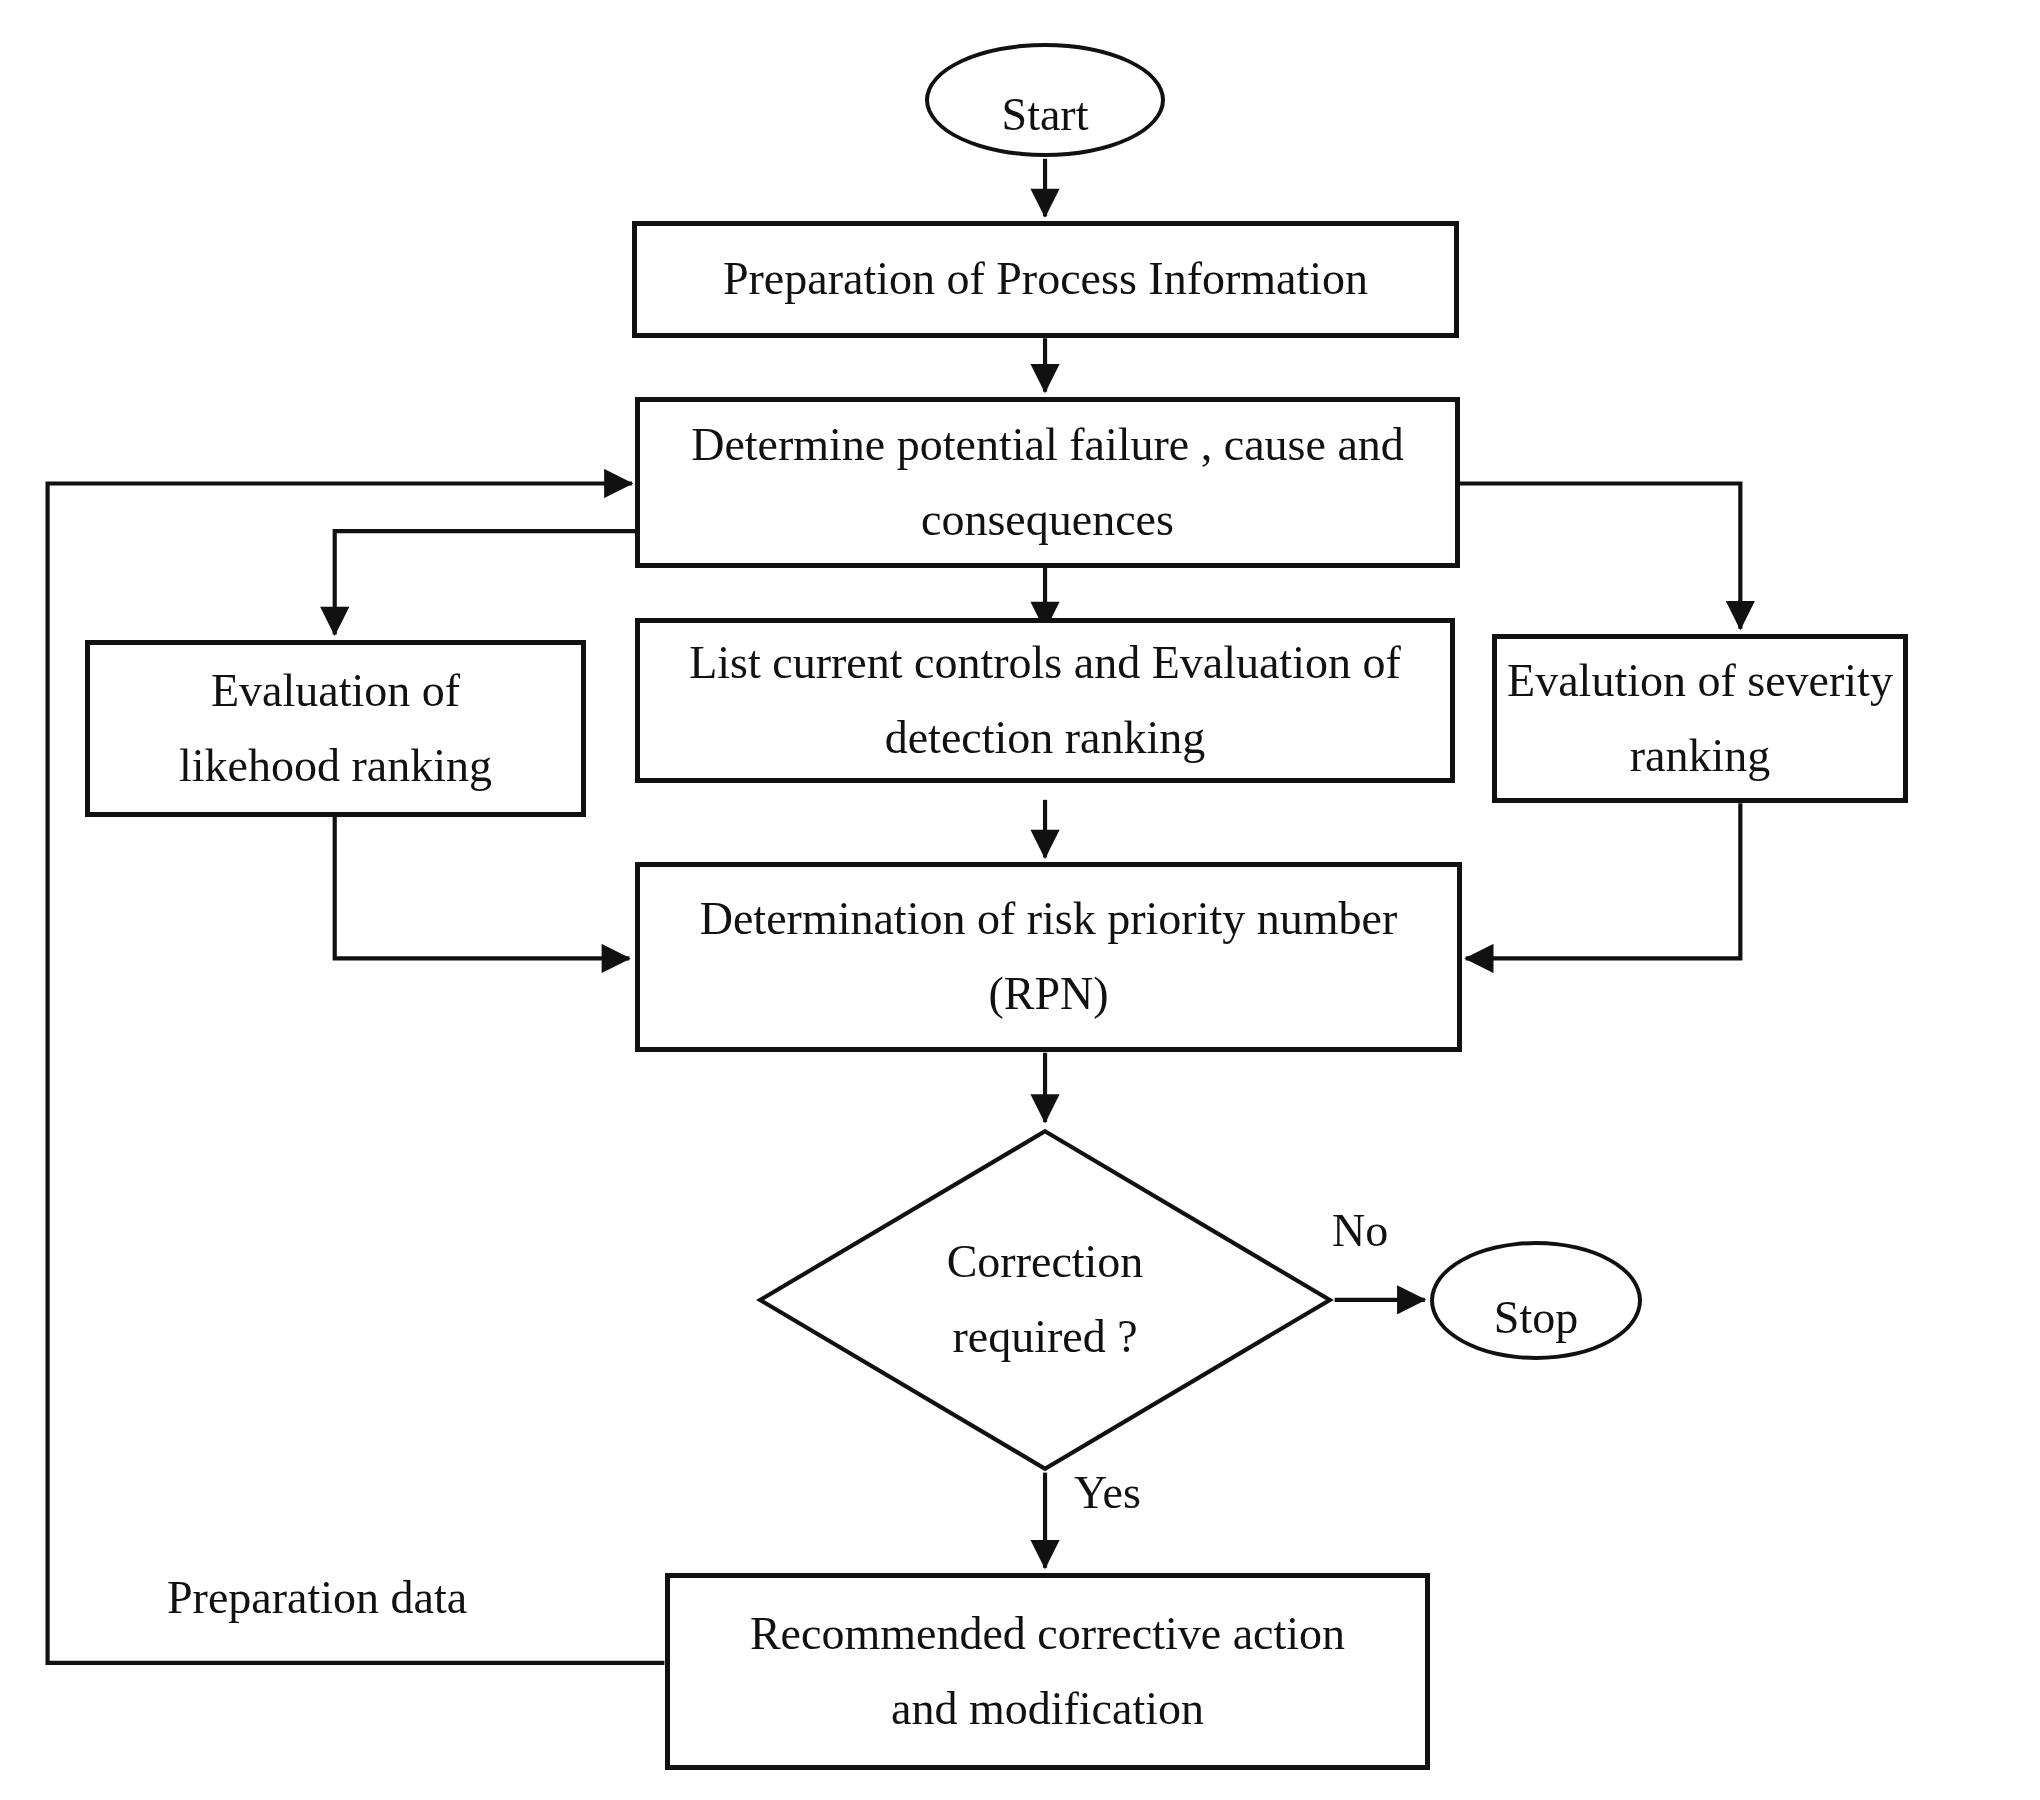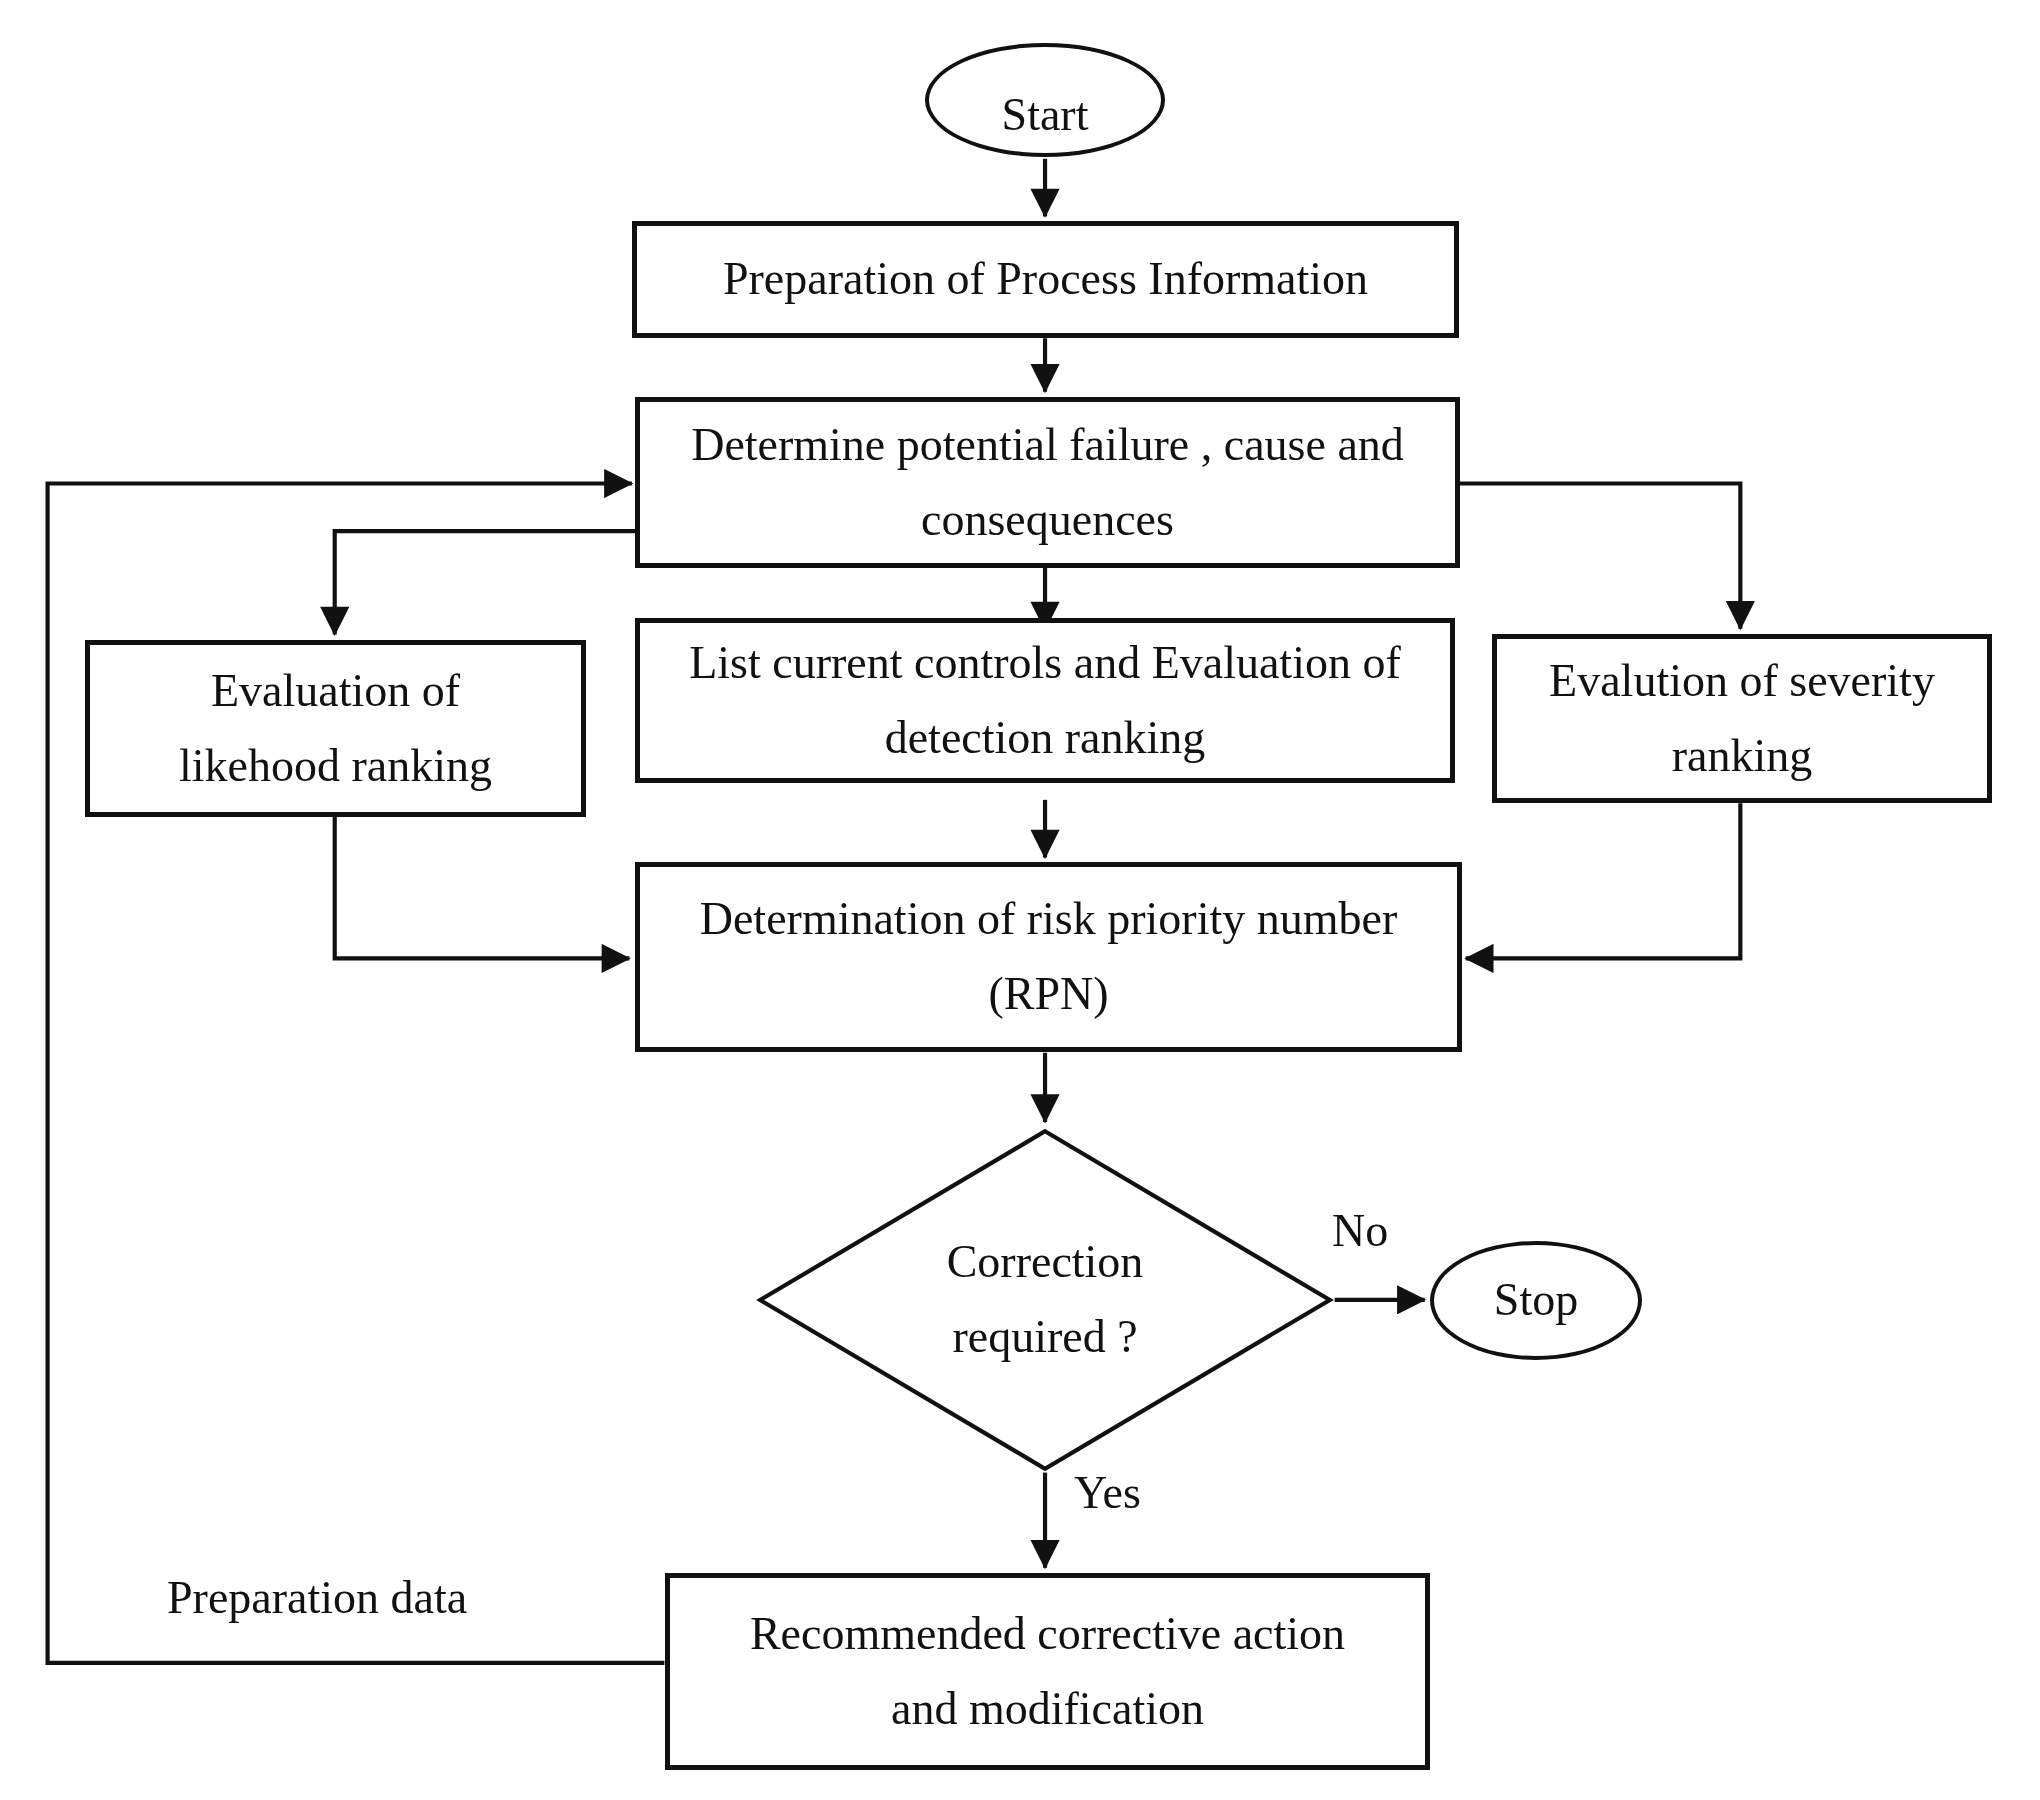--- a/index.html
+++ b/index.html
@@ -42,24 +42,24 @@
     font-size:46px;
     white-space:nowrap;
     background:transparent;
   }
   
   #n-start{left:925px;top:43px;width:240px;height:114px;justify-content:flex-end;}
   #n-prep{left:632px;top:221px;width:827px;height:117px;}
   #n-det{left:635px;top:397px;width:825px;height:171px;}
   #n-like{left:85px;top:640px;width:501px;height:177px;}
   #n-ctrl{left:635px;top:618px;width:820px;height:165px;}
-  #n-sev{left:1492px;top:634px;width:500px;height:169px;}
+  #n-sev{left:1492px;top:634px;width:416px;height:169px;}
   #n-rpn{left:635px;top:862px;width:827px;height:190px;}
   #n-dec{left:756px;top:1127px;width:578px;height:346px;}
-  #n-stop{left:1430px;top:1241px;width:212px;height:119px;}
+  #n-stop{left:1430px;top:1241px;width:212px;height:119px;justify-content:flex-end;}
   #n-corr{left:665px;top:1573px;width:765px;height:197px;}
   
   #lbl-no{left:1332px;top:1204px;}
   #lbl-yes{left:1074px;top:1466px;}
   #lbl-mod{left:167px;top:1571px;}
 </style>
 </head>
 <body>
 
 <div id="canvas">

